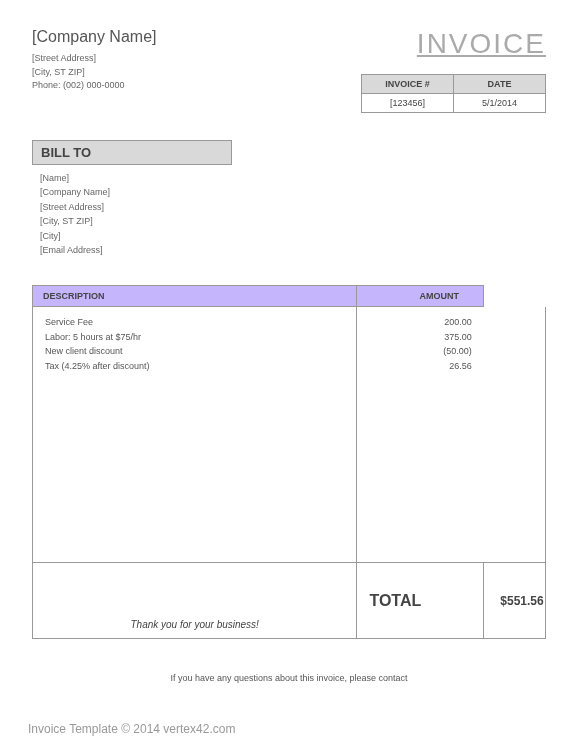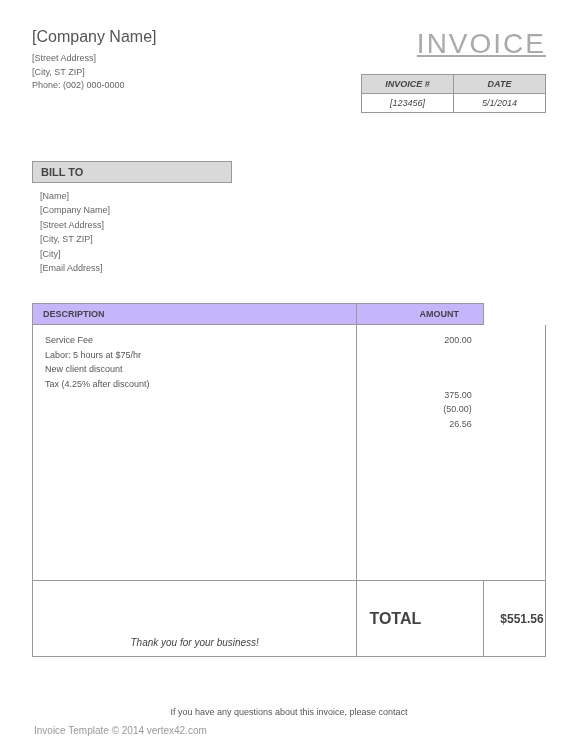--- a/index.html
+++ b/index.html
@@ -16,32 +16,31 @@
   .company-name { font-size: 16px; color: #555; margin-bottom: 6px; }
   .company-line { font-size: 9px; color: #666; line-height: 1.5; }
   .invoice-title {
     font-size: 28px; letter-spacing: 2px; color: #aaa; font-weight: 400;
     text-align: right;
     text-decoration: underline;
   }
   .meta-table {
     border-collapse: collapse; margin-top: 14px; margin-left: auto;
     font-size: 9px;
-    font-style: italic;
   }
   .meta-table th {
     background: #d9d9d9; border: 1px solid #999; padding: 4px 0;
     width: 92px; text-align: center; font-weight: bold; color: #444;
   }
   .meta-table td {
     border: 1px solid #999; padding: 4px 0; text-align: center; width: 92px;
   }
   .billto-header {
-    margin-top: 48px; background: #d9d9d9; border: 1px solid #999;
-    width: 200px; padding: 4px 8px; font-size: 11px; font-weight: bold;
+    margin-top: 27px; background: #d9d9d9; border: 1px solid #999;
+    width: 200px; padding: 4px 8px; font-size: 13px; font-weight: bold;
   }
   .billto-body { font-size: 9px; color: #666; padding: 6px 8px; line-height: 1.6; }
   .line-table {
     width: 100%; border-collapse: collapse; margin-top: 22px; font-size: 9px;
   }
   .line-table thead th {
     background: #c4b5fd; border: 1px solid #999; padding: 5px 10px;
     font-weight: bold; color: #444;
   }
   .line-table thead th.desc { text-align: left; width: 74%; }
@@ -53,24 +52,24 @@
   .line-body td.desc-cell { border-right: 1px solid #999; }
   .line-list { padding-top: 8px; height: 255px; }
   .line-item { display: flex; justify-content: space-between; line-height: 1.6; color: #555; }
   .total-row td {
     border: 1px solid #999; padding: 8px 12px;
   }
   .thanks { font-style: italic; text-align: center; font-size: 10px; margin-top: 48px; }
   .total-label { font-weight: bold; font-size: 16px; text-align: left; }
   .total-amt-cell { text-align: right; font-weight: bold; font-size: 12px; white-space: nowrap; }
   .total-amt-cell .cur { float: left; padding-left: 4px; }
-  .questions { text-align: center; font-size: 9px; color: #555; margin-top: 48px; line-height: 1.6; }
+  .questions { text-align: center; font-size: 9px; color: #555; margin-top: 32px; line-height: 1.6; }
   .footer-credit {
-    position: absolute; bottom: 14px; left: 34px;
-    font-size: 10px; color: #999; text-align: right;
+    position: absolute; bottom: 14px; left: 28px;
+    font-size: 12px; color: #999; text-align: right;
   }
 </style>
 </head>
 <body>
 
 <div class="top-row">
   <div>
     <div class="company-name">[Company Name]</div>
     <div class="company-line">[Street Address]</div>
     <div class="company-line">[City, ST  ZIP]</div>
@@ -116,21 +115,21 @@
         <div class="line-list" id="line-list">
             <div class="line-item">Service Fee</div>
             <div class="line-item">Labor: 5 hours at $75/hr</div>
             <div class="line-item">New client discount</div>
             <div class="line-item">Tax (4.25% after discount)</div>
           </div>
       </td>
       <td>
         <div class="line-list" id="amt-list">
             <div class="line-item" style="justify-content: flex-end;">200.00</div>
-            <div class="line-item" style="justify-content: flex-end; margin-top: 40px;">375.00</div>
+            <div class="line-item" style="justify-content: flex-end;">375.00</div>
             <div class="line-item" style="justify-content: flex-end;">(50.00)</div>
             <div class="line-item" style="justify-content: flex-end;">26.56</div>
           </div>
       </td>
     </tr>
     <tr class="total-row">
       <td style="width:50%;">
         <div class="thanks">Thank you for your business!</div>
       </td>
       <td style="width:24%;">

